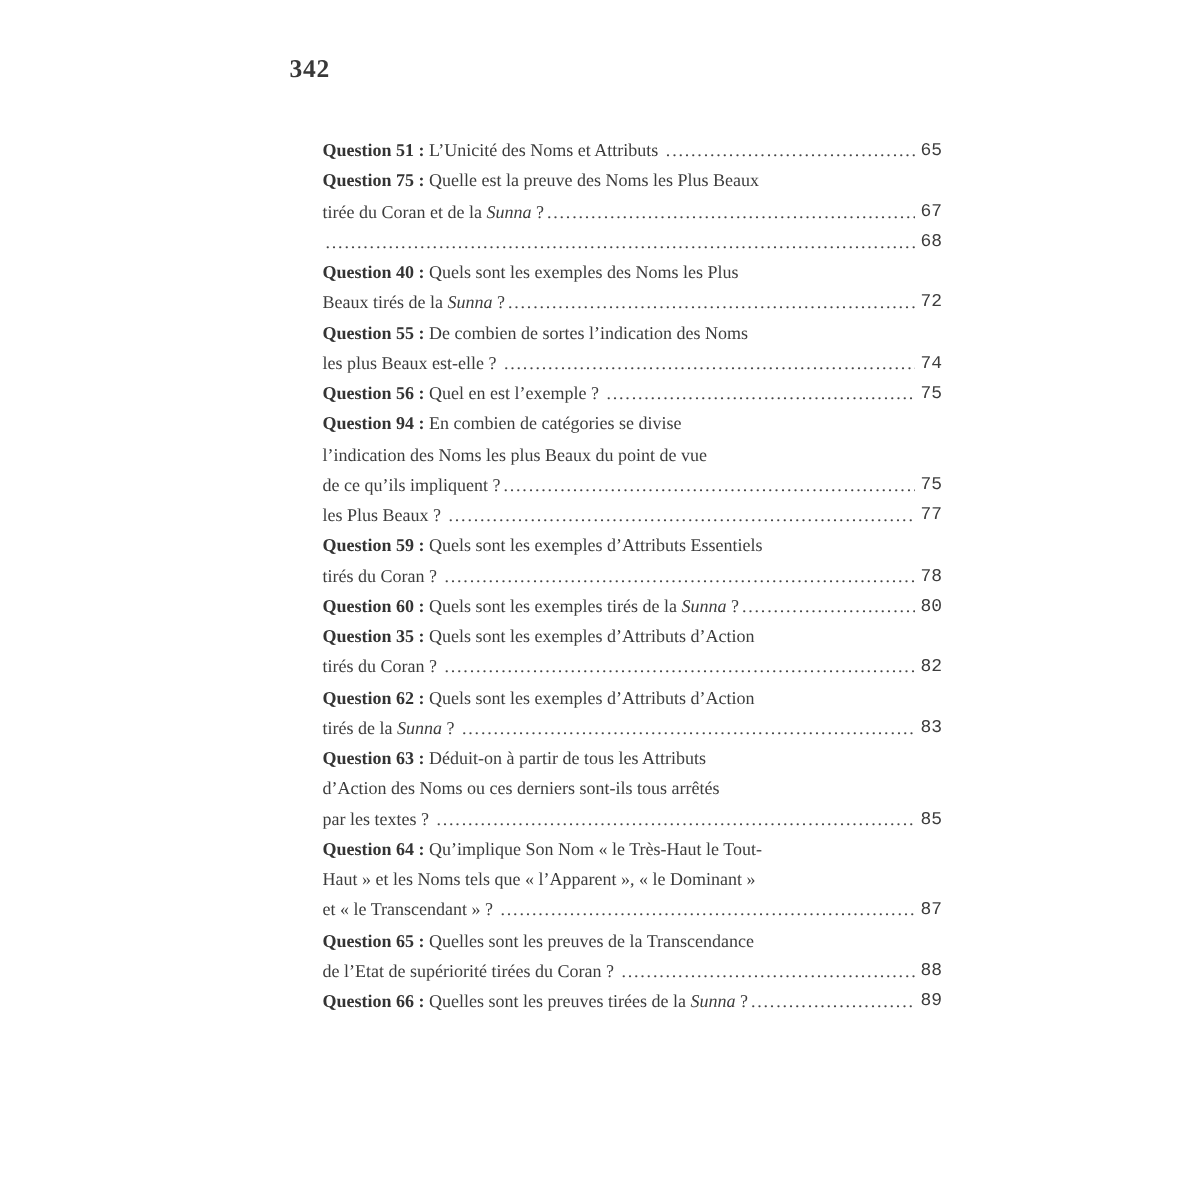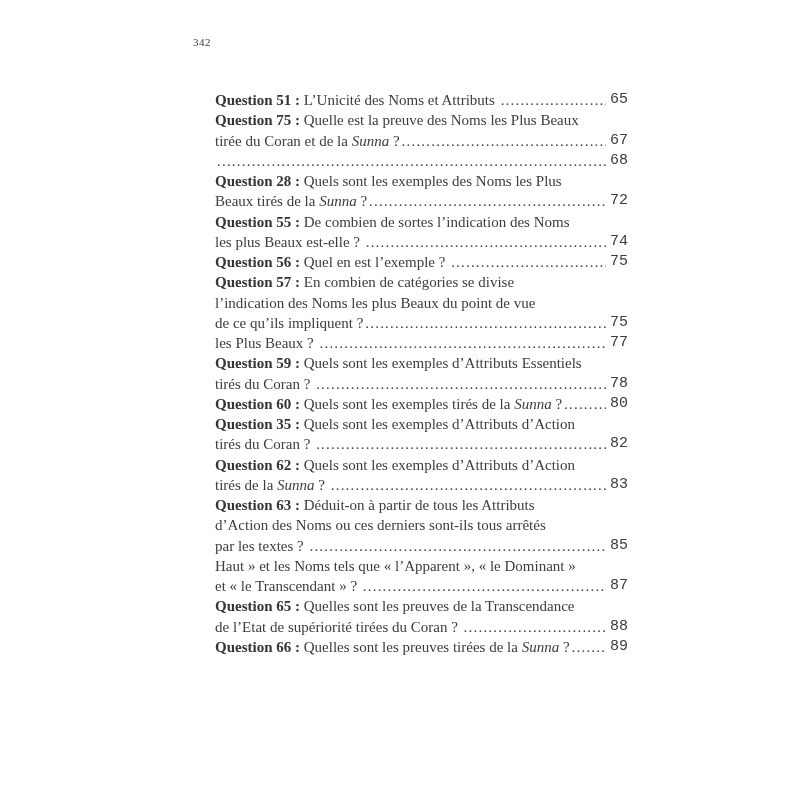--- a/index.html
+++ b/index.html
@@ -15,38 +15,38 @@
   .sheet {
     position: relative;
     width: 800px;
     height: 800px;
     background: #ffffff;
   }
   .folio {
     position: absolute;
     left: 193px;
     top: 36px;
-    font-size: 11px;
-    font-weight: normal;
+    font-size: 17px;
+    font-weight: bold;
     letter-spacing: 0.5px;
     color: #383838;
     text-align: center;
   }
   .toc {
     position: absolute;
     left: 215px;
     top: 90px;
     width: 413px;
   }
   .toc-line {
     display: flex;
     align-items: flex-start;
     height: 20.25px;
     line-height: 20.25px;
-    font-size: 15px;
+    font-size: 12px;
     white-space: pre;
   }
   .line-text {
     flex: 0 0 auto;
     white-space: pre;
   }
   .seg { white-space: pre; }
   .seg.bold { font-weight: bold; color: #343434; }
   .seg.italic { font-style: italic; }
   .leader {
@@ -68,38 +68,39 @@
 </head>
 <body style="color: rgb(60, 60, 60); background: rgb(255, 255, 255);">
 
 <div class="sheet">
   <div class="folio">342</div>
   <div class="toc">
       <div class="toc-line"><span class="line-text"><span class="seg bold">Question 51 : </span><span class="seg normal">L’Unicité des Noms et Attributs </span></span><span class="leader">............................................................................................................................................................................................................................</span><span class="pagenum">65</span></div>
       <div class="toc-line"><span class="line-text"><span class="seg bold">Question 75 : </span><span class="seg normal">Quelle est la preuve des Noms les Plus Beaux</span></span></div>
       <div class="toc-line"><span class="line-text"><span class="seg normal">tirée du Coran et de la </span><span class="seg italic">Sunna</span><span class="seg normal"> ?</span></span><span class="leader">............................................................................................................................................................................................................................</span><span class="pagenum">67</span></div>
       <div class="toc-line"><span class="leader">............................................................................................................................................................................................................................</span><span class="pagenum">68</span></div>
-      <div class="toc-line"><span class="line-text"><span class="seg bold">Question 28 : </span><span class="seg normal">Quels sont les exemples des Noms les Plus</span></span></div>
+      <div class="toc-line"><span class="line-text"><span class="seg bold">Question 40 : </span><span class="seg normal">Quels sont les exemples des Noms les Plus</span></span></div>
       <div class="toc-line"><span class="line-text"><span class="seg normal">Beaux tirés de la </span><span class="seg italic">Sunna</span><span class="seg normal"> ?</span></span><span class="leader">............................................................................................................................................................................................................................</span><span class="pagenum">72</span></div>
       <div class="toc-line"><span class="line-text"><span class="seg bold">Question 55 : </span><span class="seg normal">De combien de sortes l’indication des Noms</span></span></div>
       <div class="toc-line"><span class="line-text"><span class="seg normal">les plus Beaux est-elle ? </span></span><span class="leader">............................................................................................................................................................................................................................</span><span class="pagenum">74</span></div>
       <div class="toc-line"><span class="line-text"><span class="seg bold">Question 56 : </span><span class="seg normal">Quel en est l’exemple ? </span></span><span class="leader">............................................................................................................................................................................................................................</span><span class="pagenum">75</span></div>
-      <div class="toc-line"><span class="line-text"><span class="seg bold">Question 57 : </span><span class="seg normal">En combien de catégories se divise</span></span></div>
+      <div class="toc-line"><span class="line-text"><span class="seg bold">Question 94 : </span><span class="seg normal">En combien de catégories se divise</span></span></div>
       <div class="toc-line"><span class="line-text"><span class="seg normal">l’indication des Noms les plus Beaux du point de vue</span></span></div>
       <div class="toc-line"><span class="line-text"><span class="seg normal">de ce qu’ils impliquent ?</span></span><span class="leader">............................................................................................................................................................................................................................</span><span class="pagenum">75</span></div>
       <div class="toc-line"><span class="line-text"><span class="seg normal">les Plus Beaux ? </span></span><span class="leader">............................................................................................................................................................................................................................</span><span class="pagenum">77</span></div>
       <div class="toc-line"><span class="line-text"><span class="seg bold">Question 59 : </span><span class="seg normal">Quels sont les exemples d’Attributs Essentiels</span></span></div>
       <div class="toc-line"><span class="line-text"><span class="seg normal">tirés du Coran ? </span></span><span class="leader">............................................................................................................................................................................................................................</span><span class="pagenum">78</span></div>
       <div class="toc-line"><span class="line-text"><span class="seg bold">Question 60 : </span><span class="seg normal">Quels sont les exemples tirés de la </span><span class="seg italic">Sunna</span><span class="seg normal"> ?</span></span><span class="leader">............................................................................................................................................................................................................................</span><span class="pagenum">80</span></div>
       <div class="toc-line"><span class="line-text"><span class="seg bold">Question 35 : </span><span class="seg normal">Quels sont les exemples d’Attributs d’Action</span></span></div>
       <div class="toc-line"><span class="line-text"><span class="seg normal">tirés du Coran ? </span></span><span class="leader">............................................................................................................................................................................................................................</span><span class="pagenum">82</span></div>
       <div class="toc-line"><span class="line-text"><span class="seg bold">Question 62 : </span><span class="seg normal">Quels sont les exemples d’Attributs d’Action</span></span></div>
       <div class="toc-line"><span class="line-text"><span class="seg normal">tirés de la </span><span class="seg italic">Sunna</span><span class="seg normal"> ? </span></span><span class="leader">............................................................................................................................................................................................................................</span><span class="pagenum">83</span></div>
       <div class="toc-line"><span class="line-text"><span class="seg bold">Question 63 : </span><span class="seg normal">Déduit-on à partir de tous les Attributs</span></span></div>
       <div class="toc-line"><span class="line-text"><span class="seg normal">d’Action des Noms ou ces derniers sont-ils tous arrêtés</span></span></div>
       <div class="toc-line"><span class="line-text"><span class="seg normal">par les textes ? </span></span><span class="leader">............................................................................................................................................................................................................................</span><span class="pagenum">85</span></div>
+      <div class="toc-line"><span class="line-text"><span class="seg bold">Question 64 : </span><span class="seg normal">Qu’implique Son Nom « le Très-Haut le Tout-</span></span></div>
       <div class="toc-line"><span class="line-text"><span class="seg normal">Haut » et les Noms tels que « l’Apparent », « le Dominant »</span></span></div>
       <div class="toc-line"><span class="line-text"><span class="seg normal">et « le Transcendant » ? </span></span><span class="leader">............................................................................................................................................................................................................................</span><span class="pagenum">87</span></div>
       <div class="toc-line"><span class="line-text"><span class="seg bold">Question 65 : </span><span class="seg normal">Quelles sont les preuves de la Transcendance</span></span></div>
       <div class="toc-line"><span class="line-text"><span class="seg normal">de l’Etat de supériorité tirées du Coran ? </span></span><span class="leader">............................................................................................................................................................................................................................</span><span class="pagenum">88</span></div>
       <div class="toc-line"><span class="line-text"><span class="seg bold">Question 66 : </span><span class="seg normal">Quelles sont les preuves tirées de la </span><span class="seg italic">Sunna</span><span class="seg normal"> ?</span></span><span class="leader">............................................................................................................................................................................................................................</span><span class="pagenum">89</span></div>
     </div>
 </div>
 
 </body></html>

